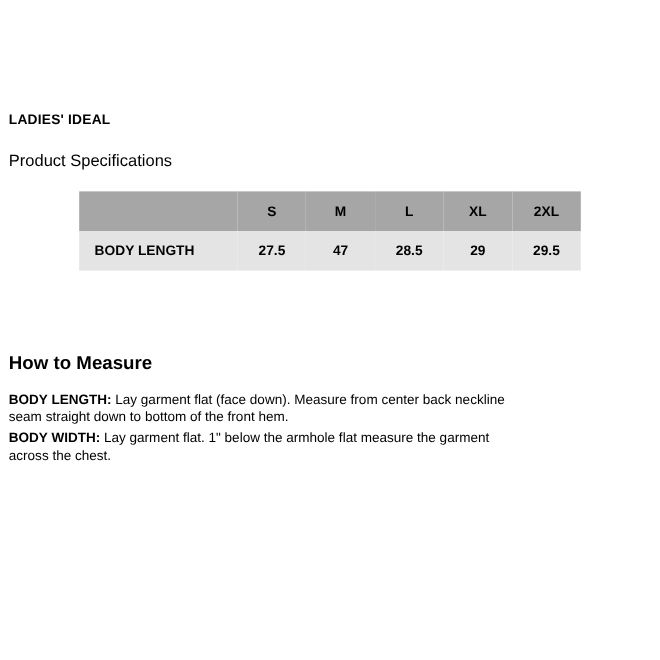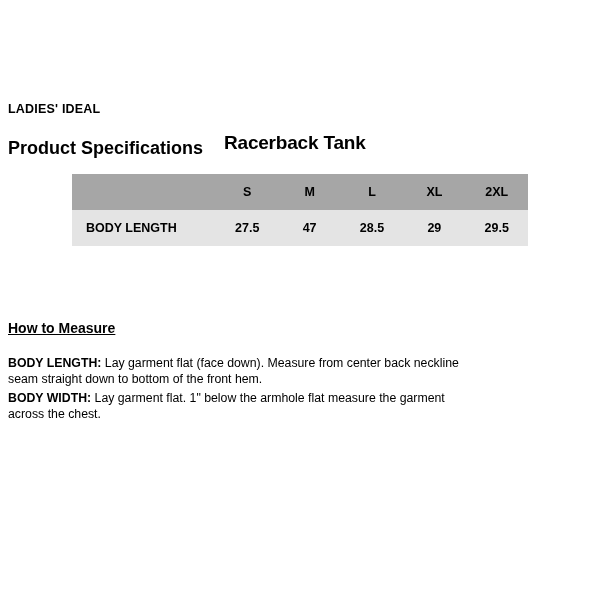--- a/index.html
+++ b/index.html
@@ -33,22 +33,22 @@
     position: absolute;
     top: 135px;
     left: 8px;
     right: 8px;
     height: 26px;
   }
   .spec-label {
     position: absolute;
     left: 0;
     top: 3px;
-    font-size: 18px;
-    font-weight: bold;
+    font-size: 15px;
+    font-weight: normal;
   }
   .product-title {
     position: absolute;
     left: 216px;
     top: -3px;
     font-size: 19px;
     font-weight: bold;
     letter-spacing: -0.2px;
   }
   table.size-table {
@@ -81,23 +81,22 @@
   table.size-table tbody td.rowhead {
     text-align: left;
     padding-left: 14px;
   }
   col.c-label { width: 144px; }
   col.c-size  { width: 62.4px; }
   .how-heading {
     position: absolute;
     top: 320px;
     left: 8px;
-    font-size: 14px;
+    font-size: 17px;
     font-weight: bold;
-    text-decoration: underline;
   }
   .measure-block {
     position: absolute;
     top: 355px;
     left: 8px;
     right: 24px;
     font-size: 12.3px;
     line-height: 1.33;
   }
   .measure-block p {
@@ -109,21 +108,20 @@
 </style>
 </head>
 <body>
 
 <div class="page">
 
   <div class="brand-line">LADIES' IDEAL</div>
 
   <div class="spec-row">
     <span class="spec-label">Product Specifications</span>
-    <span class="product-title">Racerback Tank</span>
   </div>
 
   <table class="size-table">
     <colgroup>
       <col class="c-label">
       <col class="c-size">
       <col class="c-size">
       <col class="c-size">
       <col class="c-size">
       <col class="c-size">

